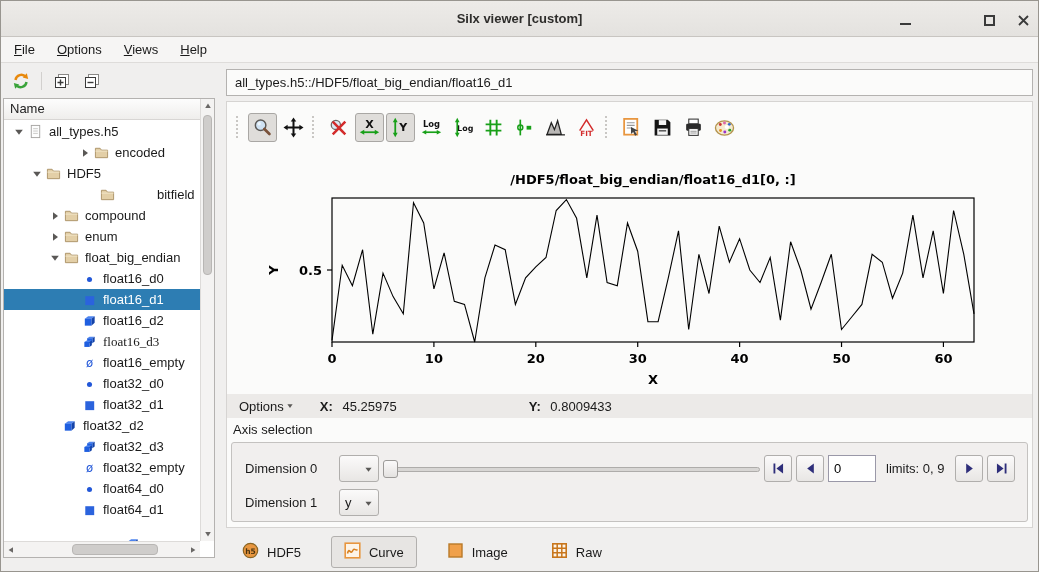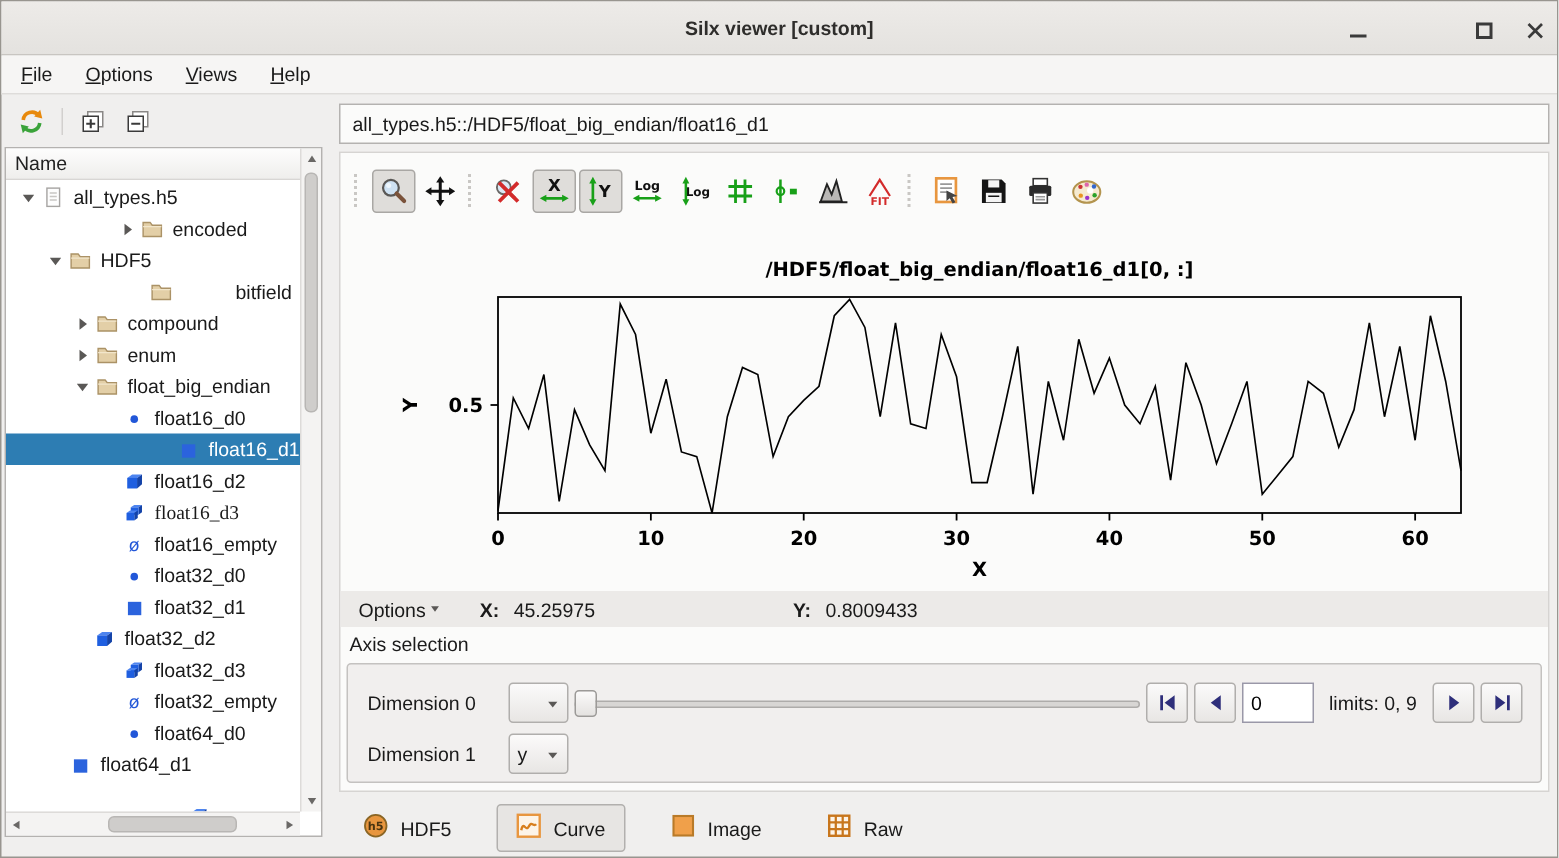--- a/index.html
+++ b/index.html
@@ -268,21 +268,21 @@
         </div>
         <div class="tree-row" style="padding-left: 64px;">
           <span class="expander"></span>
           <span class="t-icon">
             <svg viewBox="0 0 16 16">
               <circle cx="8" cy="9" r="2.7" fill="#2257d8"></circle>
             </svg>
           </span>
           <span class="t-label">float16_d0</span>
         </div>
-        <div class="tree-row selected" style="padding-left: 100px;">
+        <div class="tree-row selected" style="padding-left: 64px;">
           <span class="expander"></span>
           <span class="t-icon">
             <svg viewBox="0 0 16 16">
               <rect x="3.5" y="4.5" width="9.5" height="9.5" fill="#2b63dd"></rect>
             </svg>
           </span>
           <span class="t-label">float16_d1</span>
         </div>
         <div class="tree-row" style="padding-left: 64px;">
           <span class="expander"></span>
@@ -372,21 +372,21 @@
         </div>
         <div class="tree-row" style="padding-left: 64px;">
           <span class="expander"></span>
           <span class="t-icon">
             <svg viewBox="0 0 16 16">
               <circle cx="8" cy="9" r="2.7" fill="#2257d8"></circle>
             </svg>
           </span>
           <span class="t-label">float64_d0</span>
         </div>
-        <div class="tree-row" style="padding-left: 28px;">
+        <div class="tree-row" style="padding-left: 64px;">
           <span class="expander"></span>
           <span class="t-icon">
             <svg viewBox="0 0 16 16">
               <rect x="3.5" y="4.5" width="9.5" height="9.5" fill="#2b63dd"></rect>
             </svg>
           </span>
           <span class="t-label">float64_d1</span>
         </div>
         <div class="tree-row" style="padding-left: 64px; flex-direction: column;">
           <span class="expander"></span>

